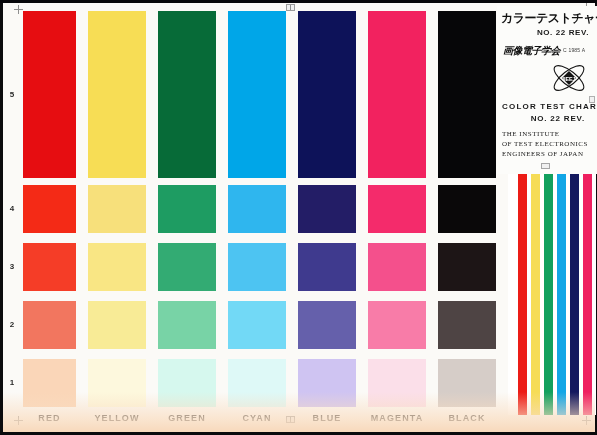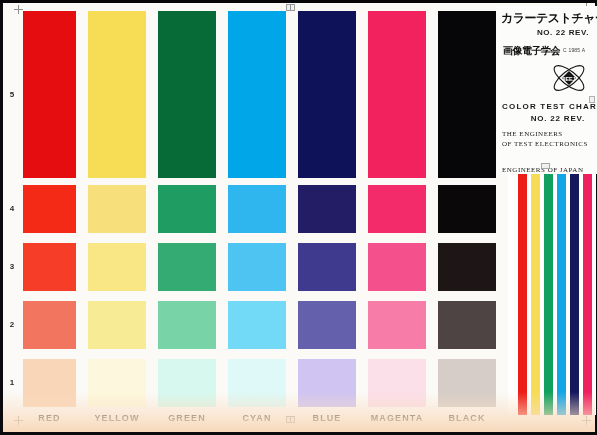--- a/index.html
+++ b/index.html
@@ -79,21 +79,21 @@
   }
   .jp-sub{
     position:absolute;right:8px;top:22px;
     font-size:8px;font-weight:bold;color:#1a1a1a;
     letter-spacing:0.6px;white-space:nowrap;
   }
   .jp-society{
     position:absolute;left:6px;top:38px;
     font-family:"DejaVu Sans", sans-serif;
     font-size:10px;font-weight:bold;color:#111;
-    letter-spacing:-0.5px;white-space:nowrap;
+    letter-spacing:-0.5px;white-space:nowrap;font-style:italic;
   }
   .jp-copy{
     position:absolute;left:66px;top:41px;
     font-size:5px;color:#3b3b3b;white-space:nowrap;
     letter-spacing:0.2px;
   }
   .logo{
     position:absolute;left:52px;top:52px;width:40px;height:40px;
   }
   .en-title{
@@ -107,21 +107,21 @@
     letter-spacing:0.8px;white-space:nowrap;
   }
   .inst{
     position:absolute;left:5px;
     font-family:"Liberation Serif", serif;
     font-size:7px;color:#222;
     letter-spacing:0.5px;white-space:nowrap;
   }
   .inst1{top:124px;}
   .inst2{top:134px;}
-  .inst3{top:160px;}
+  .inst3{top:144px;}
   .panel-mark{
     position:absolute;left:44px;top:157px;
     width:9px;height:6px;border:1px solid #a5a5a5;background:#f0f0f0;
     box-sizing:border-box;
   }
   .panel-edge-mark{
     position:absolute;right:2px;top:90px;
     width:6px;height:7px;border:1px solid #b0b0b0;background:#f2f2f2;
     box-sizing:border-box;
   }
@@ -245,21 +245,21 @@
             <ellipse cx="20" cy="20" rx="18" ry="7" transform="rotate(-38 20 20)"></ellipse>
           </g>
           <path d="M20 13 L27 20 L20 27 L13 20 Z" fill="#141414"></path>
           <text x="20" y="22.6" font-size="5.4" fill="#ffffff" font-family="Liberation Sans, sans-serif" text-anchor="middle" font-weight="bold">IIEEJ</text>
         </svg>
       </div>
 
       <div class="en-title">COLOR TEST CHART</div>
       <div class="en-sub">NO. 22 REV.</div>
 
-      <div class="inst inst1">THE ENGINEERS</div>
+      <div class="inst inst1">THE INSTITUTE</div>
       <div class="inst inst2">OF TEST ELECTRONICS</div>
       <div class="inst inst3">ENGINEERS OF JAPAN</div>
 
       <div class="panel-mark"></div>
       <div class="panel-edge-mark"></div>
     </div>
 
     <div class="paper-warm"></div>
   </div>
 </div>

